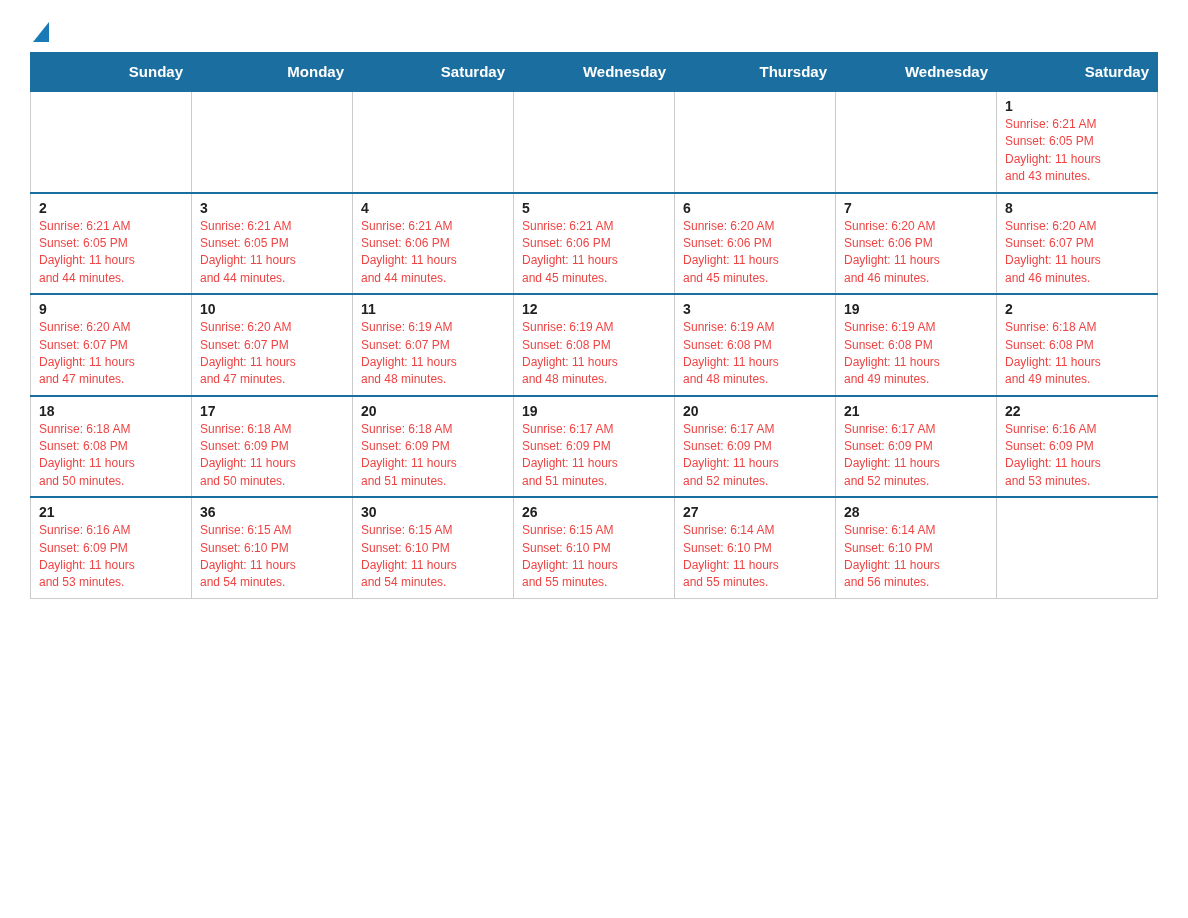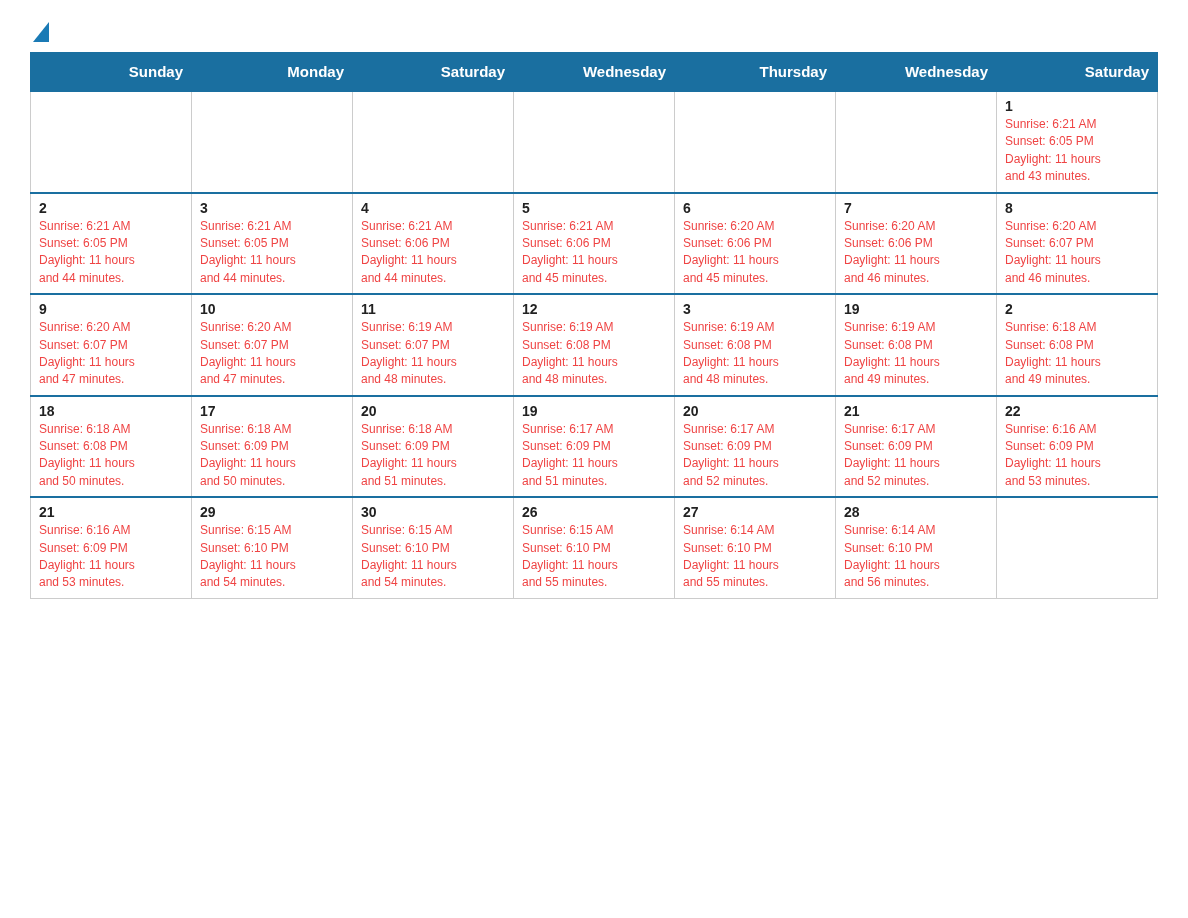--- a/index.html
+++ b/index.html
@@ -312,21 +312,21 @@
       </tr>
       <tr>
         <td>
           <span class="day-num">21</span>
           <div class="day-info" style="white-space: pre-line;">Sunrise: 6:16 AM
 Sunset: 6:09 PM
 Daylight: 11 hours
 and 53 minutes.</div>
         </td>
         <td>
-          <span class="day-num">29</span>
+          <span class="day-num">36</span>
           <div class="day-info" style="white-space: pre-line;">Sunrise: 6:15 AM
 Sunset: 6:10 PM
 Daylight: 11 hours
 and 54 minutes.</div>
         </td>
         <td>
           <span class="day-num">30</span>
           <div class="day-info" style="white-space: pre-line;">Sunrise: 6:15 AM
 Sunset: 6:10 PM
 Daylight: 11 hours

